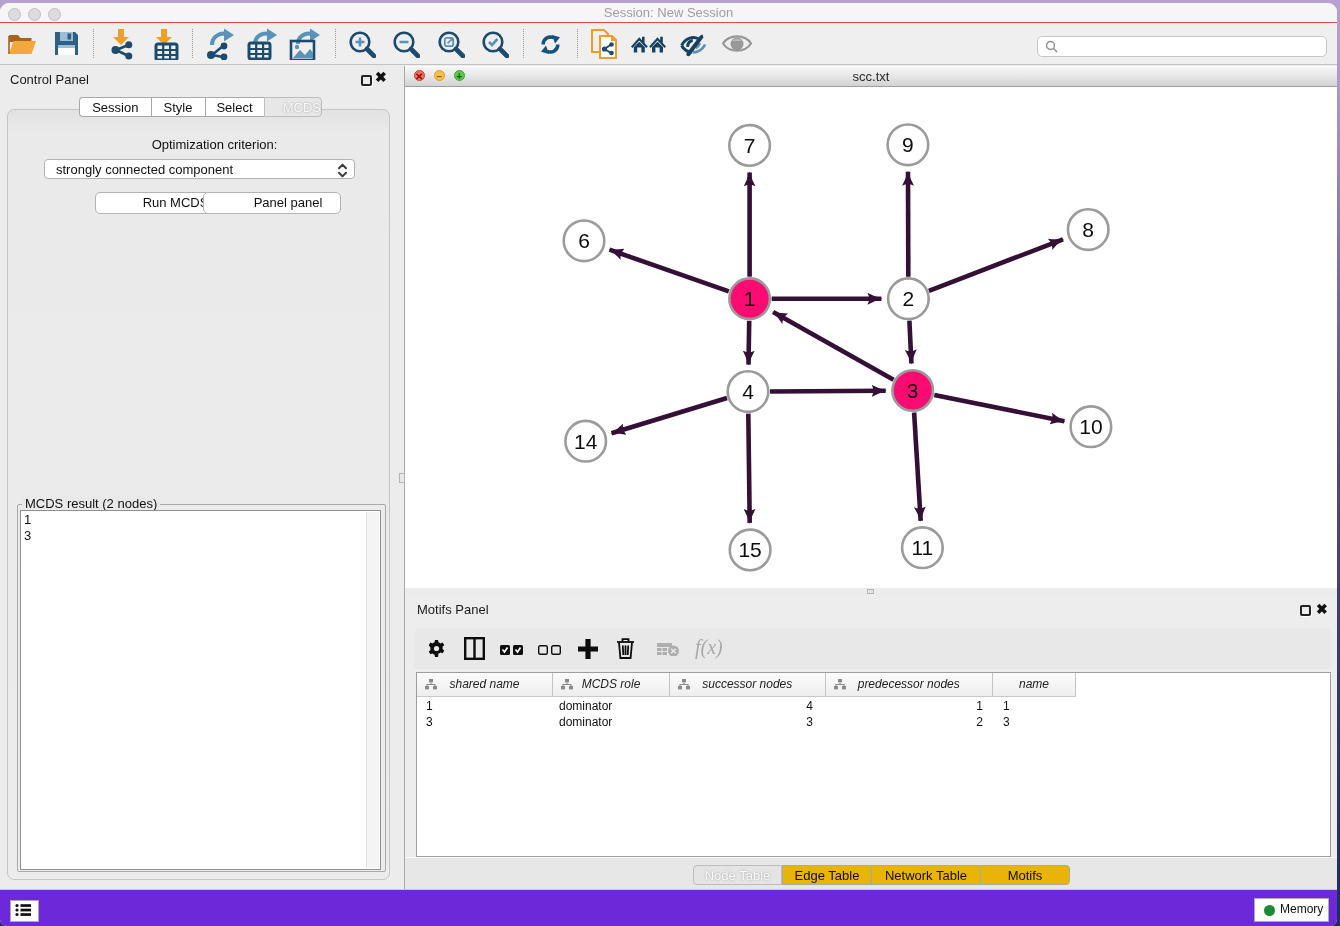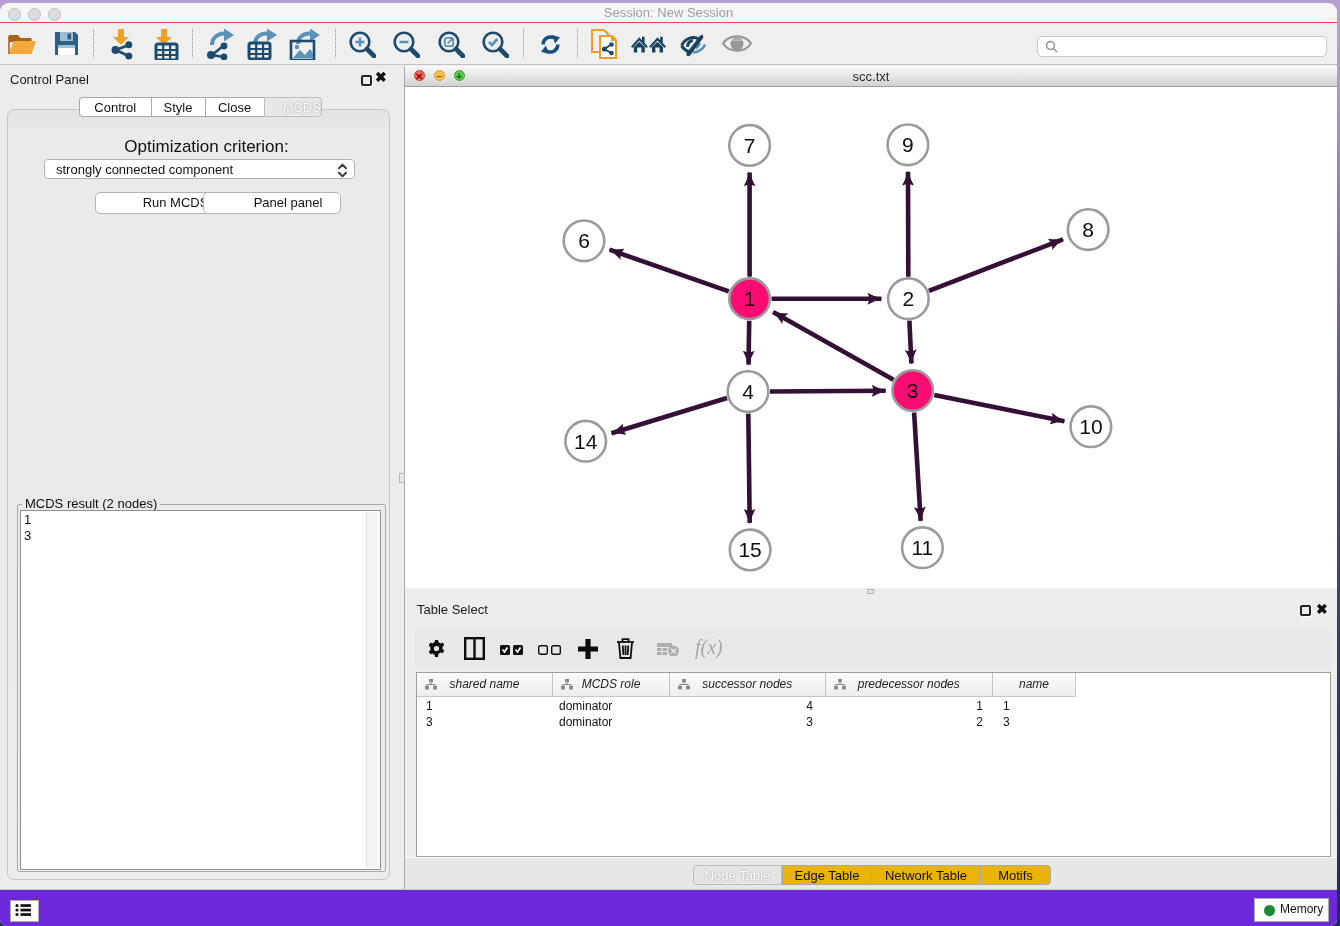--- a/index.html
+++ b/index.html
@@ -21,21 +21,21 @@
 #cpanel{position:absolute;left:0;top:63px;width:404px;height:827px;background:#ececec;}
 #cphead{position:absolute;left:10px;top:6px;font-size:13px;color:#1a1a1a;}
 .mini-sq{position:absolute;top:8.5px;left:361px;width:7px;height:7px;border:2px solid #222;border-radius:2px;box-shadow:1px 1px 0 #fff;}
 .mini-x{position:absolute;top:3px;left:375px;font-size:14px;font-weight:bold;color:#111;}
 #cptabs{position:absolute;left:79px;top:31px;height:20px;display:flex;font-size:13px;z-index:3;}
 #cptabs .tab{background:#fff;border:1px solid #a9a9a9;border-right:none;line-height:20px;color:#111;text-align:center;box-sizing:border-box;}
 #cptabs .tab.first{border-radius:4px 0 0 4px;width:71.5px;}
 #cptabs .t2{width:54px;}#cptabs .t3{width:59px;}
 #cptabs .tab.sel{background:#e7e7e7;border:1px solid #bdbdbd;border-radius:0 4px 4px 0;color:#fafafa;text-shadow:0 0 2px #9a9a9a;width:58.5px;text-align:right;}
 #cpsub{position:absolute;left:7px;top:43px;width:381px;height:769px;background:linear-gradient(180deg,#e2e2e2 0,#eaeaea 22px,#ececec 100%);border:1px solid #c5c5c5;border-radius:7px;}
-#optlab{position:absolute;left:8px;top:27px;width:100%;text-align:center;font-size:17px;color:#111;}
+#optlab{position:absolute;left:16px;top:27px;width:100%;text-align:center;font-size:13px;color:#111;}
 #dropdown{position:absolute;left:36px;top:49px;width:311px;height:20px;background:#fff;border:1px solid #b3b3b3;border-radius:4px;font-size:13px;color:#111;line-height:20px;padding-left:11px;box-sizing:border-box;}
 #dropdown svg{position:absolute;right:6px;top:3px;}
 .btn{position:absolute;top:82px;height:20px;background:#fff;border:1px solid #b3b3b3;border-radius:5px;font-size:13px;color:#111;text-align:center;line-height:19px;padding-left:32px;}
 #btn1{left:87px;width:95px;}
 #btn2{left:195px;width:104px;}
 #groupbox{position:absolute;left:9px;top:394px;width:367px;height:366px;border:1px solid #a9a9a9;border-radius:2px;}
 #grouplab{position:absolute;left:4px;top:-9px;background:#e9e9e9;padding:0 3px;font-size:13px;color:#111;}
 #listbox{position:absolute;left:2px;top:5px;width:359px;height:358px;background:#fff;border:1px solid #919191;}
 #listbox .txt{position:absolute;left:3px;top:1px;font-size:13px;color:#111;line-height:16px;}
 #lbscroll{position:absolute;right:1px;top:1px;width:12px;height:356px;background:#f4f4f4;border-left:1px solid #e0e0e0;}
@@ -66,21 +66,21 @@
 #thead .hc{position:absolute;top:0;height:23px;border-right:1px solid #c4c4c4;font-size:12px;color:#222;text-align:center;line-height:23px;}
 #thead svg{position:absolute;left:8px;top:6px;}
 .trow{position:absolute;left:0;width:100%;height:16px;font-size:12px;color:#111;line-height:16px;}
 .trow span{position:absolute;}
 
 #tpstrip{position:absolute;left:0;top:261px;width:100%;height:33px;background:#e7e7e7;border-top:1px solid #fafafa;}
 #tptabs{position:absolute;left:288px;top:269px;height:20px;display:flex;font-size:13px;}
 #tptabs .tab{background:#eab308;border:1px solid #a9a9a9;border-right:none;line-height:20px;color:#111;text-align:center;box-sizing:border-box;}
 #tptabs .tab.sel{background:#e4e4e4;border:1px solid #bdbdbd;border-radius:4px 0 0 4px;color:#fafafa;text-shadow:0 0 2px #9a9a9a;width:89px;}
 #tptabs .t2{width:89px;}#tptabs .t3{width:109px;}
-#tptabs .tab.last{border-right:1px solid #a9a9a9;border-radius:0 4px 4px 0;width:71px;}
+#tptabs .tab.last{border-right:1px solid #a9a9a9;border-radius:0 4px 4px 0;width:90px;}
 
 #statusbar{position:absolute;left:0;top:886px;width:100%;height:37px;background:#6d28d9;border-top:1px solid #c9c9c9;padding-left:7px;}
 #sbtn{position:absolute;left:10px;top:10px;width:27px;height:20px;background:#fdfdfd;border:1px solid #ababab;}
 #membtn{position:absolute;left:1254px;top:8px;width:73px;height:22px;background:#fdfdfd;border:1px solid #ababab;font-size:12px;color:#111;}
 #membtn .dot{position:absolute;left:9px;top:5.5px;width:11px;height:11px;border-radius:50%;background:#1b8a35;}
 #membtn .ml{position:absolute;left:25px;top:3px;}
 </style></head>
 <body>
 <div id="win">
   <div id="titlebar">
@@ -253,23 +253,23 @@
       <div class="btn" id="btn2">Panel panel</div>
       <div id="groupbox">
         <div id="grouplab">MCDS result (2 nodes)</div>
         <div id="listbox">
             <div class="txt">1<br>3</div>
             <div id="lbscroll"></div>
           </div>
       </div>
     </div>
     <div id="cptabs">
-      <div class="tab first">Control</div>
+      <div class="tab first">Session</div>
         <div class="tab t2">Style</div>
-        <div class="tab t3">Close</div>
+        <div class="tab t3">Select</div>
         <div class="tab sel">MCDS</div>
     </div>
   </div>
   <div id="vdiv"></div>
     <div id="vdivh"></div>
   <div id="netwin">
     <div id="nettitle">
       <div class="tt red">
           <div class="sym" style="color:#8c0d03;">✕</div>
         </div>
@@ -327,21 +327,21 @@
         <text x="502.9" y="66.1">9</text>
         <text x="685.9" y="348.0">10</text>
         <text x="517.4" y="469.0">11</text>
         <text x="180.7" y="362.5">14</text>
         <text x="345.1" y="471.2">15</text>
       </g>
     </svg>
   </div>
   <div id="hdivh"></div>
   <div id="tpanel">
-    <div id="tphead">Table Select</div>
+    <div id="tphead">Motifs Panel</div>
     <div class="mini-sq"></div>
       <div class="mini-x">✖</div>
     <div id="tptool">
       <div class="ti" style="left:14px;top:12px"><svg width="17" height="17" viewBox="0 0 17 17">
             <path fill="#0d0d0d" d="M7,0 h3 l0.5,2.2 a6.5,6.5 0 0 1 2,1.2 l2.2,-0.8 1.5,2.6 -1.7,1.5 a6.5,6.5 0 0 1 0,2.4 l1.7,1.5 -1.5,2.6 -2.2,-0.8 a6.5,6.5 0 0 1 -2,1.2 L10,17 H7 l-0.5,-2.4 a6.5,6.5 0 0 1 -2,-1.2 l-2.2,0.8 -1.5,-2.6 1.7,-1.5 a6.5,6.5 0 0 1 0,-2.4 L0.8,5.2 2.3,2.6 4.5,3.4 a6.5,6.5 0 0 1 2,-1.2 Z"></path>
             <circle cx="8.5" cy="8.5" r="2.6" fill="#e8e8e8"></circle>
           </svg></div>
       <div class="ti" style="left:50px;top:9px"><svg width="21" height="23" viewBox="0 0 21 23">
             <rect x="1.2" y="1.2" width="18.6" height="20.6" fill="none" stroke="#0d0d0d" stroke-width="2.4"></rect>
             <line x1="10.5" y1="1" x2="10.5" y2="23" stroke="#0d0d0d" stroke-width="2.4"></line>

